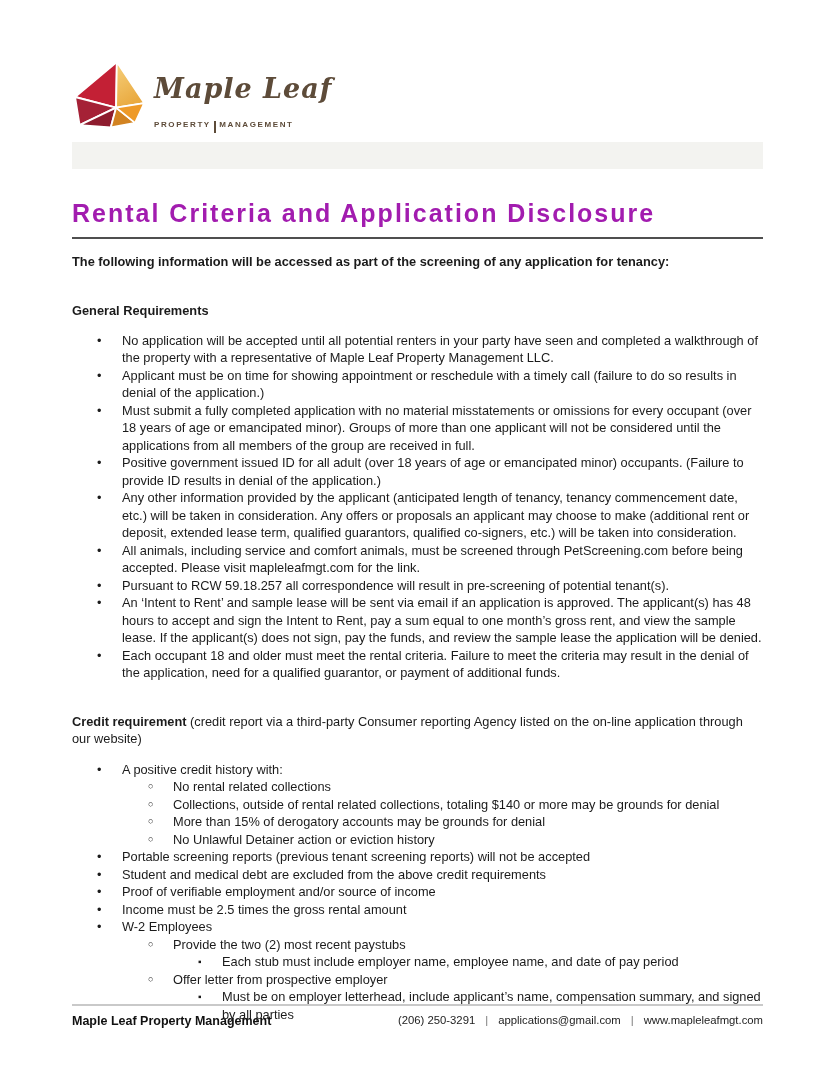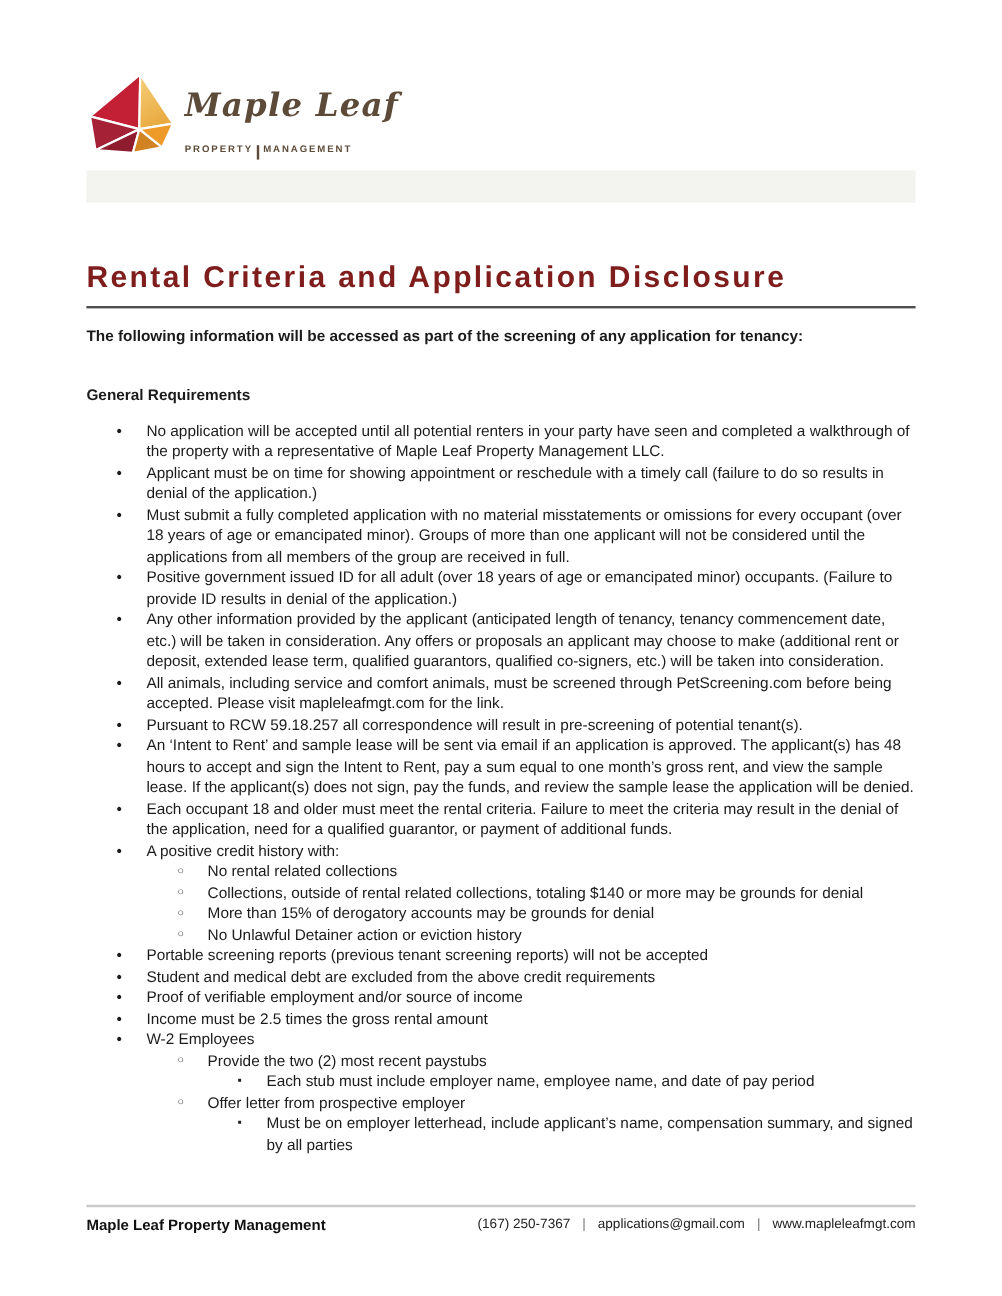--- a/index.html
+++ b/index.html
@@ -29,23 +29,23 @@
   .descender{width:2.5px;height:12px;background:#5d4b39;margin:0 3px;position:relative;top:3px;}
   .tagline{
     font-family:"DejaVu Serif",serif;font-style:italic;
     font-size:17px;color:#a73140;margin-bottom:12px;white-space:nowrap;
   }
 
   .band{height:27px;background:#f3f3f0;margin-top:4px;}
 
   
   .page-title{
-    margin-top:48px;
+    margin-top:30px;
     font-size:25px;font-weight:bold;letter-spacing:2px;
-    color:#7f1d1d;white-space:nowrap;
+    color:#a21caf;white-space:nowrap;
   }
   .title-rule{border:none;border-top:2px solid #4f4f4f;margin:9px 0 0 0;}
 
   
   .intro{margin-top:14px;font-weight:bold;font-size:12.8px;line-height:17.5px;}
   .sect-head{margin-top:31px;font-size:12.8px;line-height:17.5px;}
   .sect-head b{font-weight:bold;}
   .li{display:flex;font-size:12.8px;line-height:17.5px;}
   .li .mk{flex:0 0 auto;text-align:left;}
   .li .tx{flex:1 1 auto;}
@@ -138,20 +138,21 @@
       <div class="li lv1">
           <span class="mk">•</span>
           <span class="tx">An ‘Intent to Rent’ and sample lease will be sent via email if an application is approved. The applicant(s) has 48 hours to accept and sign the Intent to Rent, pay a sum equal to one month’s gross rent, and view the sample lease. If the applicant(s) does not sign, pay the funds, and review the sample lease the application will be denied.</span>
         </div>
       <div class="li lv1">
           <span class="mk">•</span>
           <span class="tx">Each occupant 18 and older must meet the rental criteria. Failure to meet the criteria may result in the denial of the application, need for a qualified guarantor, or payment of additional funds.</span>
         </div>
     </div>
 
+    <p class="sect-head"><b>Credit requirement</b><span> (credit report via a third-party Consumer reporting Agency listed on the on-line application through our website)</span></p>
     <div>
       <div class="li lv1">
           <span class="mk">•</span>
           <span class="tx">A positive credit history with:</span>
         </div>
       <div class="li lv2">
           <span class="mk">○</span>
           <span class="tx">No rental related collections</span>
         </div>
       <div class="li lv2">
@@ -205,20 +206,20 @@
           <span class="mk">▪</span>
           <span class="tx">Must be on employer letterhead, include applicant’s name, compensation summary, and signed by all parties</span>
         </div>
     </div>
 
   </div>
 
   <div class="footer">
     <div class="footer-company">Maple Leaf Property Management</div>
     <div class="footer-contacts">
-      <span>(167) 250-7367</span>
+      <span>(206) 250-3291</span>
       <span class="sep">|</span>
       <span>applications@gmail.com</span>
       <span class="sep">|</span>
       <span>www.mapleleafmgt.com</span>
     </div>
   </div>
 </div>
 
 </body></html>

